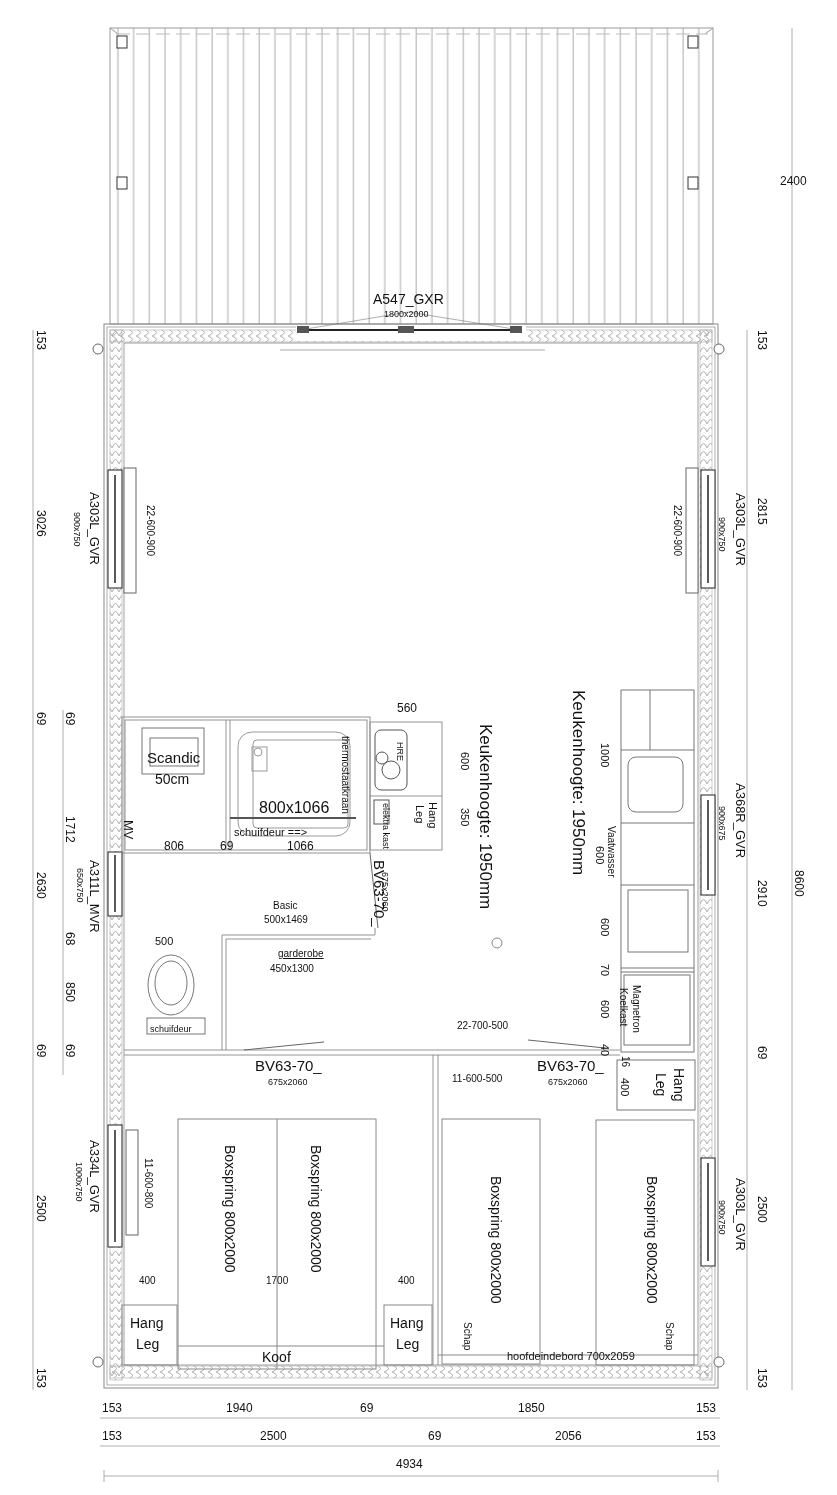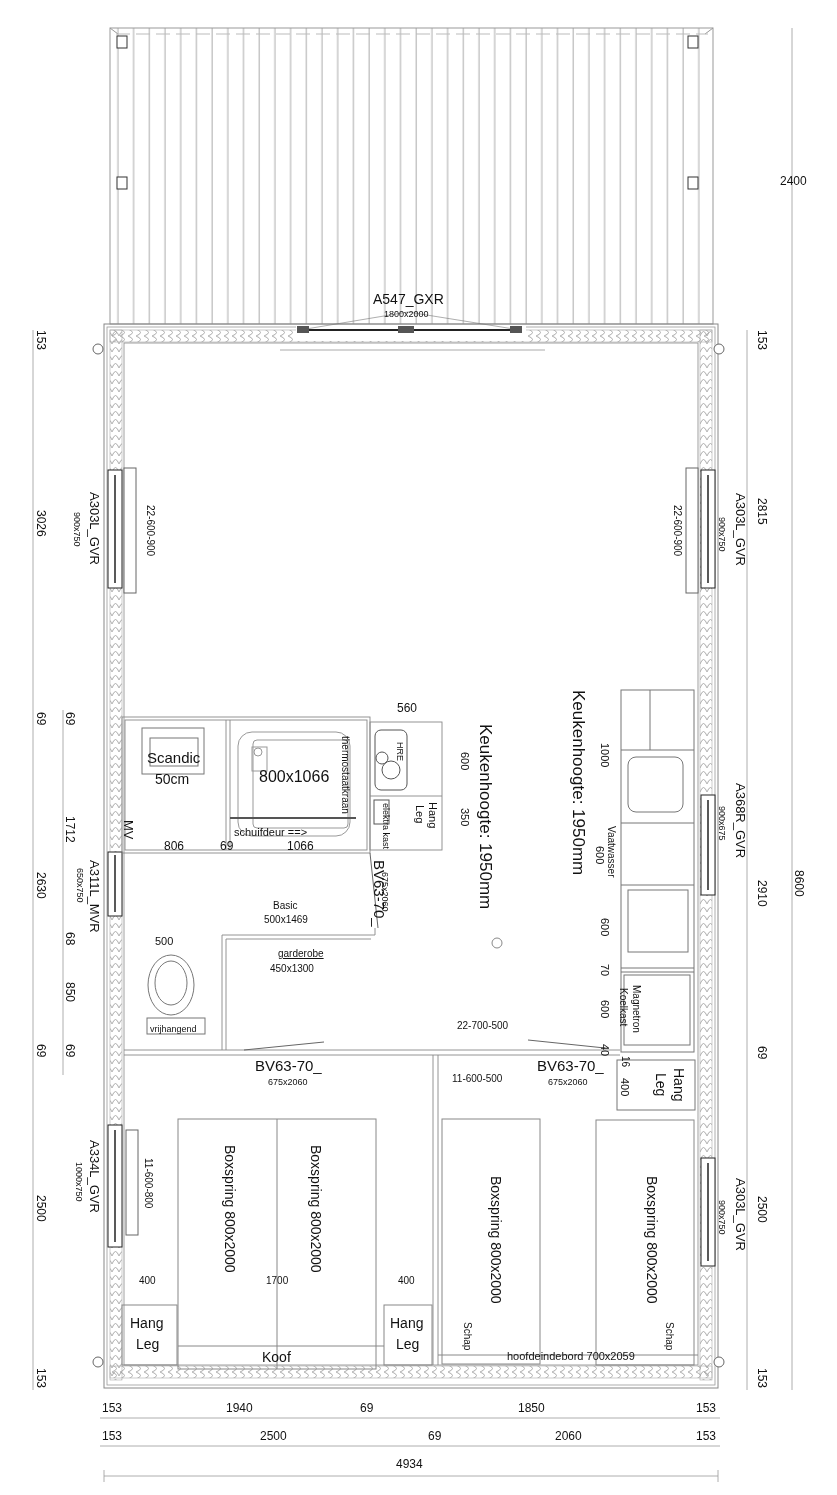--- a/index.html
+++ b/index.html
@@ -217,21 +217,21 @@
 <span class="lbl s13 rot90" style="left:747px;top:493px;">A303L_GVR</span>
 <span class="lbl s9 rot90" style="left:726px;top:517px;">900x750</span>
 <span class="lbl s10 rot90" style="left:682px;top:505px;">22-600-900</span>
 <span class="lbl s13 rot90" style="left:747px;top:783px;">A368R_GVR</span>
 <span class="lbl s9 rot90" style="left:726px;top:806px;">900x675</span>
 <span class="lbl s13 rot90" style="left:747px;top:1178px;">A303L_GVR</span>
 <span class="lbl s9 rot90" style="left:726px;top:1200px;">900x750</span>
 
 <span class="lbl s15" style="left:147px;top:750px;">Scandic</span>
 <span class="lbl s14" style="left:155px;top:772px;">50cm</span>
-<span class="lbl s16" style="left:259px;top:769px;">800x1066</span>
+<span class="lbl s16" style="left:259px;top:800px;">800x1066</span>
 <span class="lbl s10 rot90" style="left:350px;top:736px;">thermostaatkraan</span>
 <span class="lbl s11" style="left:234px;top:827px;">schuifdeur ==&gt;</span>
 <span class="lbl s12" style="left:164px;top:840px;">806</span>
 <span class="lbl s12" style="left:220px;top:840px;">69</span>
 <span class="lbl s12" style="left:287px;top:840px;">1066</span>
 <span class="lbl s13 rot90" style="left:135px;top:820px;">MV</span>
 
 <span class="lbl s12" style="left:397px;top:702px;">560</span>
 <span class="lbl s11 rot90" style="left:470px;top:752px;">600</span>
 <span class="lbl s11 rot90" style="left:470px;top:808px;">350</span>
@@ -258,21 +258,21 @@
 <span class="lbl s14 rot90" style="left:668px;top:1073px;">Leg</span>
 
 <span class="lbl s15" style="left:369px;top:860px;transform-origin:0 0;transform:rotate(90deg) translate(0,-18px);">BV63-70_</span>
 <span class="lbl s9 rot90" style="left:389px;top:872px;">675x2060</span>
 <span class="lbl s15" style="left:255px;top:1058px;">BV63-70_</span>
 <span class="lbl s9" style="left:268px;top:1078px;">675x2060</span>
 <span class="lbl s15" style="left:537px;top:1058px;">BV63-70_</span>
 <span class="lbl s9" style="left:548px;top:1078px;">675x2060</span>
 
 <span class="lbl s11" style="left:155px;top:936px;">500</span>
-<span class="lbl s9" style="left:150px;top:1025px;">vrijhangend</span>
+<span class="lbl s9" style="left:150px;top:1025px;">schuifdeur</span>
 <span class="lbl s10" style="left:273px;top:901px;">Basic</span>
 <span class="lbl s10" style="left:264px;top:915px;">500x1469</span>
 <span class="lbl s10" style="left:278px;top:949px;text-decoration:underline;">garderobe</span>
 <span class="lbl s10" style="left:270px;top:964px;">450x1300</span>
 
 <span class="lbl s10" style="left:457px;top:1021px;">22-700-500</span>
 <span class="lbl s10" style="left:452px;top:1074px;">11-600-500</span>
 
 <span class="lbl s14 rot90" style="left:237px;top:1145px;">Boxspring 800x2000</span>
 <span class="lbl s14 rot90" style="left:323px;top:1145px;">Boxspring 800x2000</span>
@@ -292,15 +292,15 @@
 <span class="lbl s11" style="left:507px;top:1351px;text-align:center;">hoofdeindebord 700x2059</span>
 
 <span class="lbl s12" style="left:102px;top:1402px;">153</span>
 <span class="lbl s12" style="left:226px;top:1402px;">1940</span>
 <span class="lbl s12" style="left:360px;top:1402px;">69</span>
 <span class="lbl s12" style="left:518px;top:1402px;">1850</span>
 <span class="lbl s12" style="left:696px;top:1402px;">153</span>
 <span class="lbl s12" style="left:102px;top:1430px;">153</span>
 <span class="lbl s12" style="left:260px;top:1430px;">2500</span>
 <span class="lbl s12" style="left:428px;top:1430px;">69</span>
-<span class="lbl s12" style="left:555px;top:1430px;">2060</span>
+<span class="lbl s12" style="left:555px;top:1430px;">2056</span>
 <span class="lbl s12" style="left:696px;top:1430px;">153</span>
 <span class="lbl s12" style="left:396px;top:1458px;">4934</span>
 
 </body></html>

